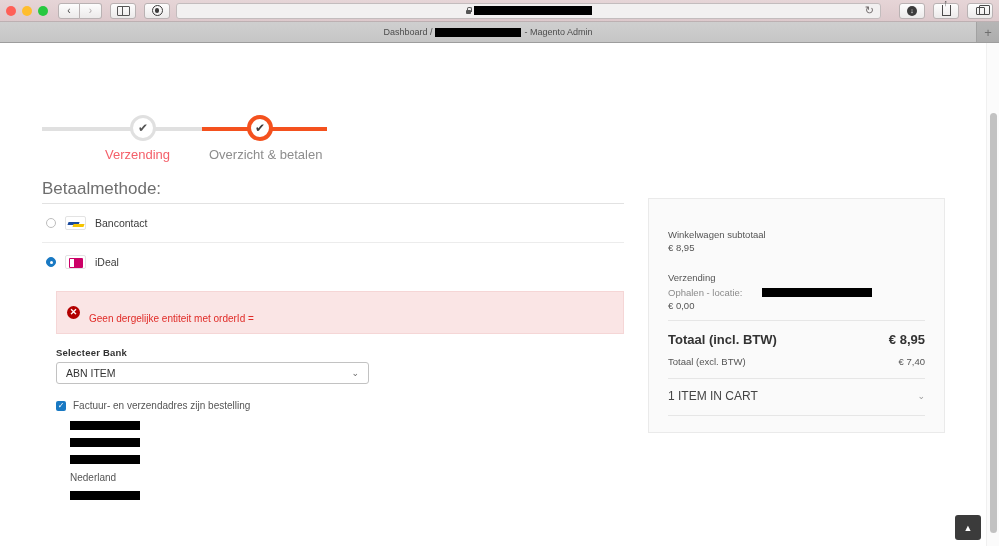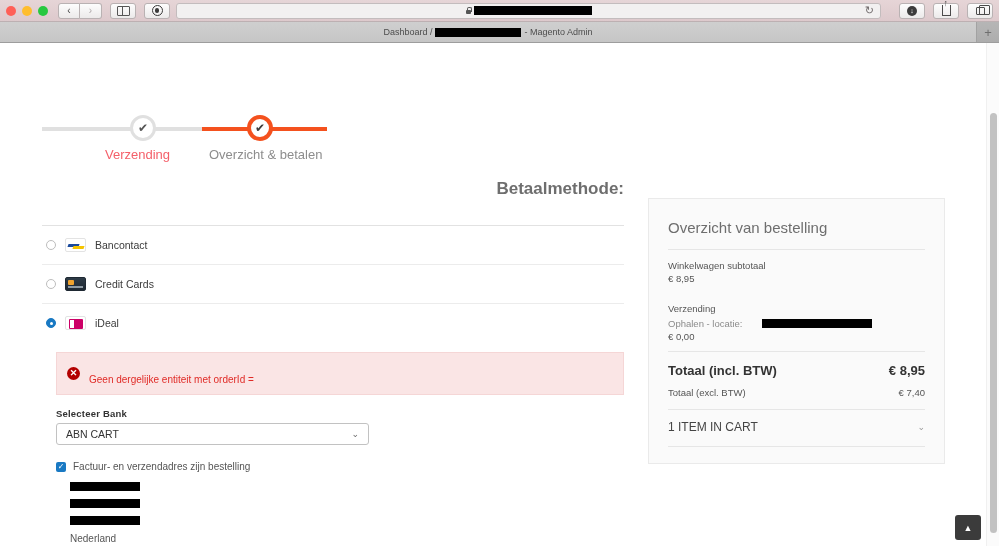--- a/index.html
+++ b/index.html
@@ -106,21 +106,21 @@
   }
   .node.done { left: 88px; border: 3px solid #e0e0e0; color: #555; }
   .node.current { left: 205px; border: 4px solid #f4511e; color: #3a3a3a; }
   .step-labels { position: relative; height: 20px; margin-top: 4px; }
   .step-label { position: absolute; font-size: 13px; }
   .step-label.a { left: 63px; color: #f4606a; }
   .step-label.b { left: 167px; color: #8d8d8d; }
 
   
   #main { position: absolute; left: 42px; top: 136px; width: 582px; }
-  .section-title { font-size: 17px; color: #6e6e6e; font-weight: 700; padding-bottom: 26px; border-bottom: 1px solid #e2e2e2; text-align: right; }
+  .section-title { font-size: 17px; color: #6e6e6e; font-weight: 400; padding-bottom: 4px; border-bottom: 1px solid #e2e2e2; }
 
   .pay-row {
     display: flex; align-items: center; gap: 9px;
     padding: 12px 0 12px 4px;
     border-bottom: 1px solid #ececec;
     font-size: 10.5px; color: #3b3b3b;
   }
   .pay-row.sel { border-bottom: none; }
   .radio { width: 10px; height: 10px; border-radius: 50%; border: 1px solid #bdbdbd; background: #fff; flex: none; }
   .radio.on { border: 1px solid #1979c3; background: #1979c3; position: relative; }
@@ -272,60 +272,54 @@
 
   <div id="main">
     <div class="section-title">Betaalmethode:</div>
 
     <div class="pay-row">
       <span class="radio"></span>
       <span class="paylogo logo-bancontact"></span>
       <span>Bancontact</span>
     </div>
 
-    <div class="pay-row">
-      <span class="radio"></span>
-      <span class="paylogo logo-cc"></span>
-      <span>Credit Cards</span>
-    </div>
 
     <div class="pay-row sel">
       <span class="radio on"></span>
       <span class="paylogo logo-ideal"></span>
       <span>iDeal</span>
     </div>
 
     <div class="errbox">
       <span class="err-icon">✕</span>
       <span class="err-text">Geen dergelijke entiteit met orderId =</span>
     </div>
 
     <div class="field-label">Selecteer Bank</div>
     <div class="selectbox">
-      <span>ABN CART</span>
+      <span>ABN ITEM</span>
       <span class="chev">⌄</span>
     </div>
 
     <div class="cbrow">
       <span class="cb">✓</span>
       <span class="cblabel">Factuur- en verzendadres zijn bestelling</span>
     </div>
 
     <div class="addr">
       <div class="redact-line" style="width:70px"></div>
       <div class="redact-line" style="width:70px"></div>
       <div class="redact-line" style="width:70px"></div>
       <div class="country">Nederland</div>
       <div class="redact-line" style="width:70px"></div>
     </div>
 
   </div>
 
   <div id="summary">
-    <div class="sum-title">Overzicht van bestelling</div>
 
     <div class="sum-row">
       <span class="lbl">Winkelwagen subtotaal</span>
       <span class="val">€ 8,95</span>
     </div>
 
     <div class="sum-row">
       <span class="lbl">
         <span>Verzending</span><br>
         <span class="sum-sub">

